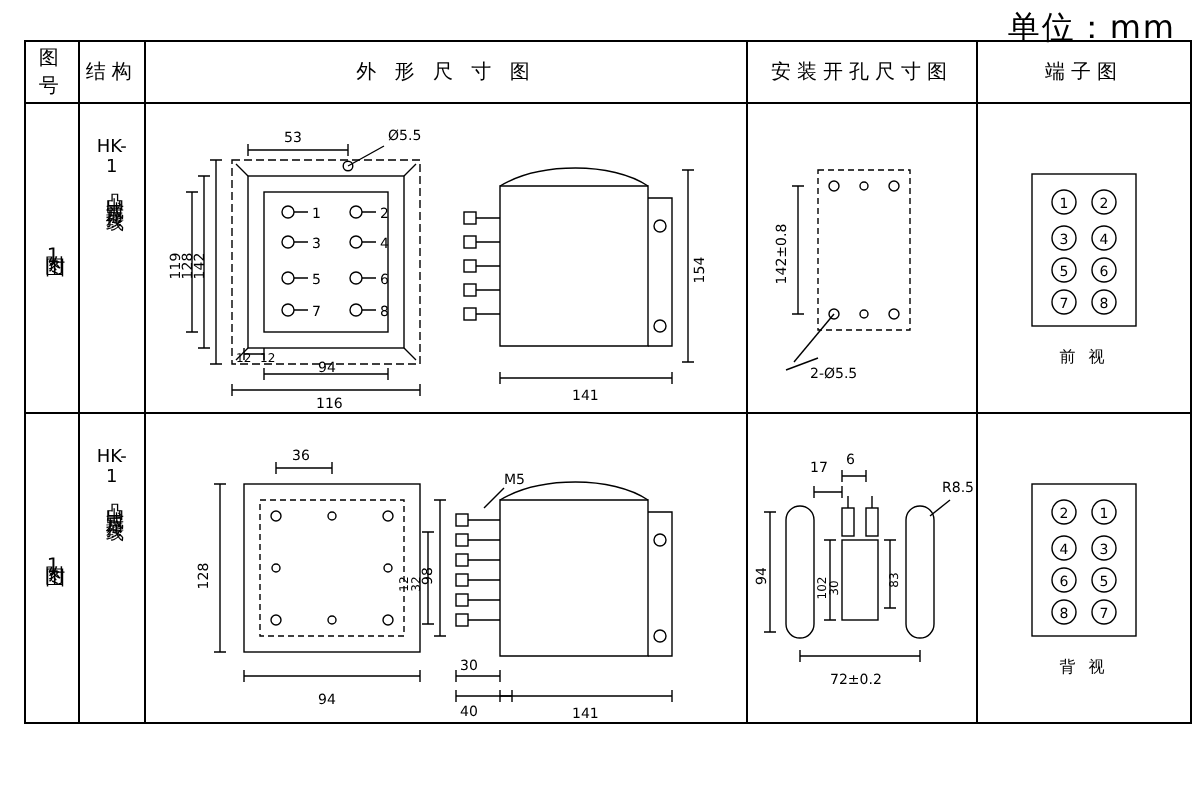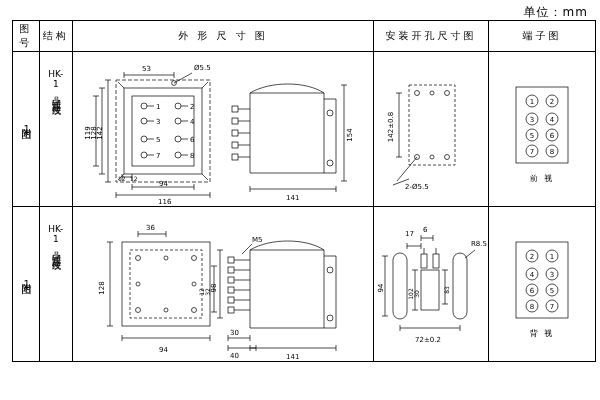--- a/index.html
+++ b/index.html
@@ -1,17 +1,17 @@
 <!DOCTYPE html>
 <html><head>
 <meta charset="utf-8">
 <style>
   html,body{margin:0;padding:0;background:#ffffff;}
   body{width:600px;height:400px;position:relative;font-family:"DejaVu Sans","Liberation Sans",sans-serif;color:#000;}
-  .unit{position:absolute;right:12px;top:4px;font-size:12px;letter-spacing:1px;}
+  .unit{position:absolute;right:12px;top:4px;font-size:16px;letter-spacing:1px;}
   table.main{position:absolute;left:12px;top:20px;width:584px;border-collapse:collapse;}
   table.main td{border:1px solid #000;font-size:10px;text-align:center;vertical-align:middle;}
   .hdr{height:20px;letter-spacing:3px;}
   .col-no{width:26px;}
   .col-st{width:34px;}
   .col-out{width:298px;}
   .col-hole{width:112px;margin-top:28px;}
   .col-term{width:104px;}
   .vert{writing-mode:vertical-rl;text-orientation:upright;letter-spacing:2px;line-height:1.25;display:inline-block;}
   .struct{position:relative;height:152px;}

